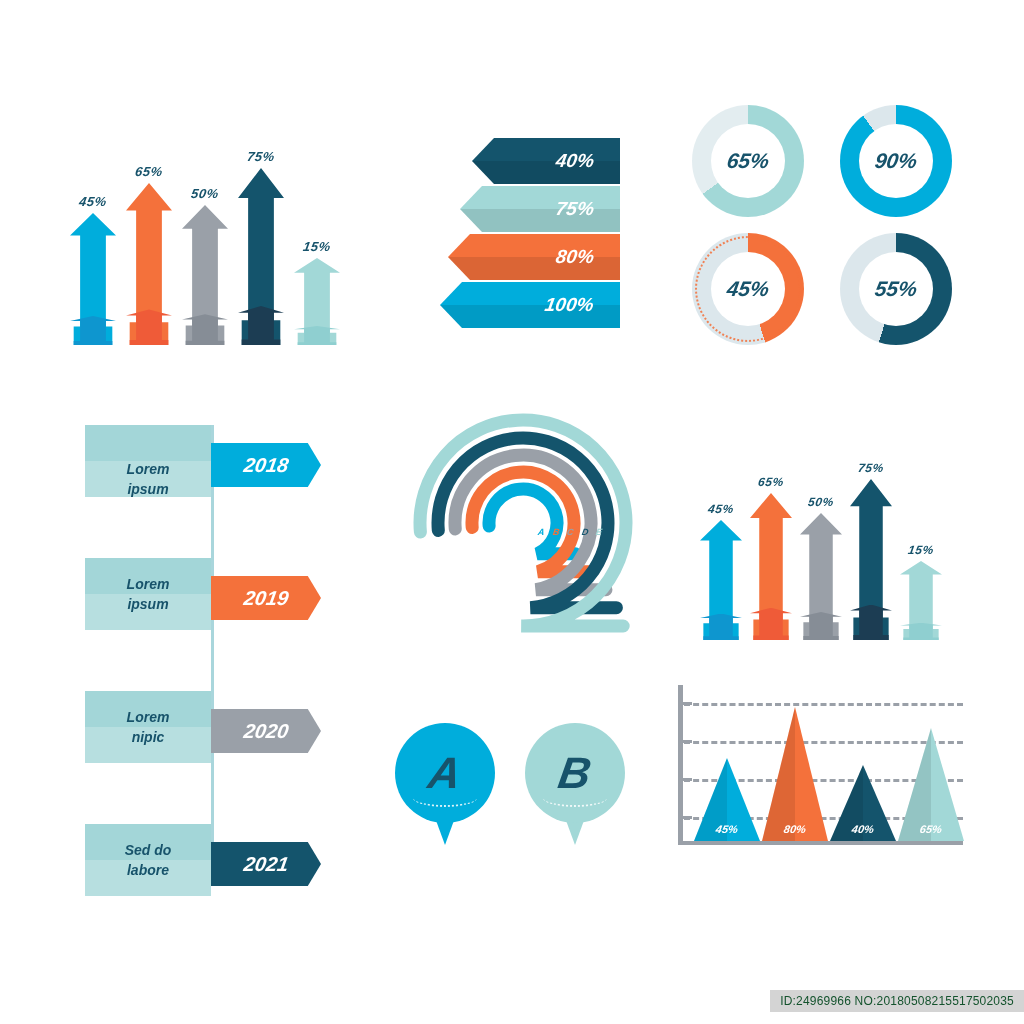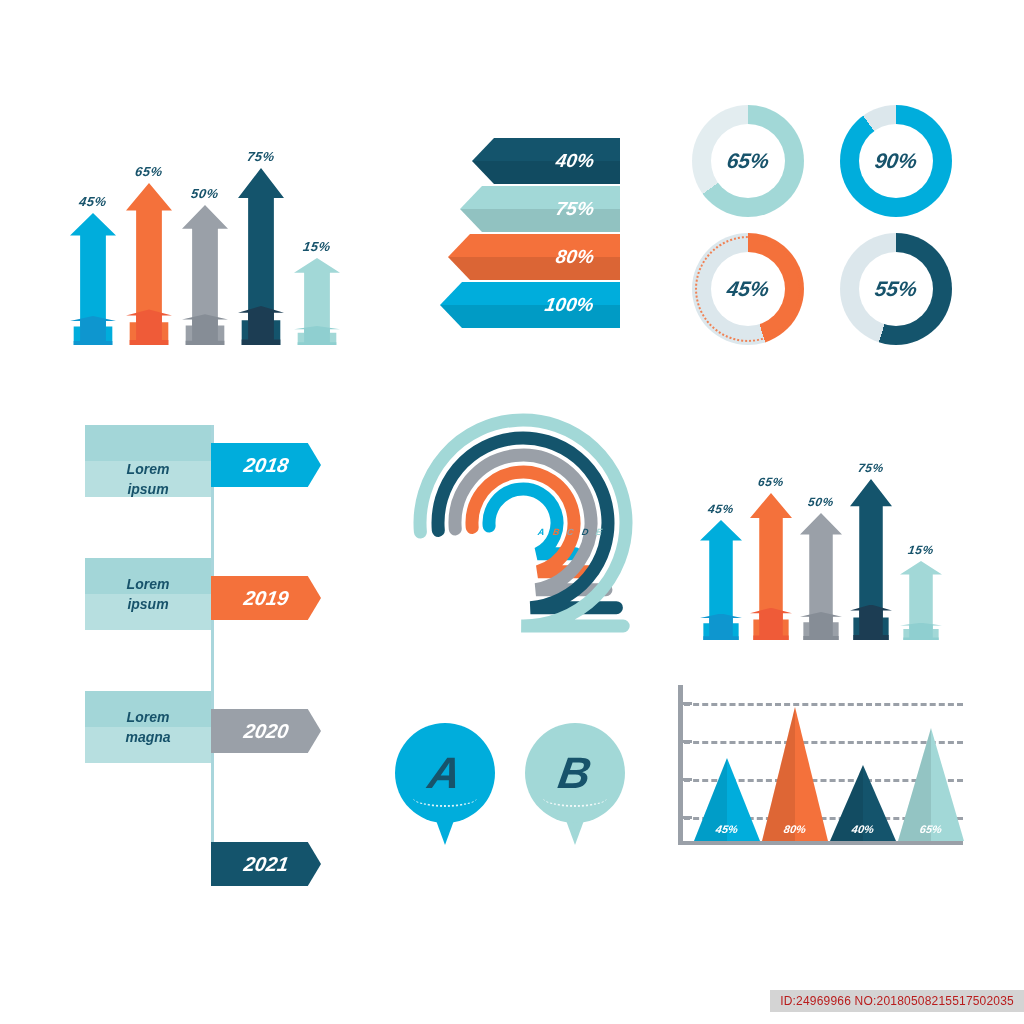--- a/index.html
+++ b/index.html
@@ -139,21 +139,21 @@
   }
 
   
   #footer-wm{
     position:absolute;left:18px;bottom:14px;display:flex;align-items:flex-end;gap:7px;
     color:#dcdcdc;user-select:none;
   }
   #footer-wm .cn{font-size:24px;font-weight:bold;letter-spacing:2px;}
   #footer-wm .url{font-size:18px;font-style:italic;}
   #footer-id{
-    position:absolute;right:0;bottom:12px;background:#d4d4d4;color:#b91c1c;
+    position:absolute;right:0;bottom:12px;background:#d4d4d4;color:#14532d;
     font-size:12px;padding:4px 10px;letter-spacing:.2px;
   }
 </style>
 </head>
 <body>
 
 <div class="stage">
 
   <div class="blk" id="arrows-top">
       <div class="arrow-col" style="left: 0px; width: 46px; height: 132px;">
@@ -245,27 +245,32 @@
           <i style="position: relative; z-index: 1;">ipsum</i>
         </div>
         <div class="tl-year" style="background: rgb(244, 113, 59);">
           <span style="display: inline-block; transform: skewX(-9deg);">2019</span>
         </div>
       </div>
       <div class="tl-row" style="top: 266px;">
         <div class="tl-text">
           <div class="band"></div>
           <i style="position: relative; z-index: 1;">Lorem</i>
-          <i style="position: relative; z-index: 1;">magna</i>
+          <i style="position: relative; z-index: 1;">nipic</i>
         </div>
         <div class="tl-year" style="background: rgb(154, 160, 168);">
           <span style="display: inline-block; transform: skewX(-9deg);">2020</span>
         </div>
       </div>
       <div class="tl-row" style="top: 399px;">
+        <div class="tl-text">
+          <div class="band"></div>
+          <i style="position: relative; z-index: 1;">Sed do</i>
+          <i style="position: relative; z-index: 1;">labore</i>
+        </div>
         <div class="tl-year" style="background: rgb(20, 84, 108);">
           <span style="display: inline-block; transform: skewX(-9deg);">2021</span>
         </div>
       </div>
     </div>
 
   <div class="blk" id="spiral">
     <svg width="245" height="240" viewBox="0 0 245 240">
       <g id="spiral-arcs" fill="none" stroke-linecap="round">
           <path d="M 84.12938026488065 120.9632952534204 A 34 34 0 1 1 132.3690208991838 148.81446475924608 L 170.3690208991838 148.81446475924608" stroke="#00ADDC" stroke-width="13" fill="none" stroke-linecap="round"></path>

